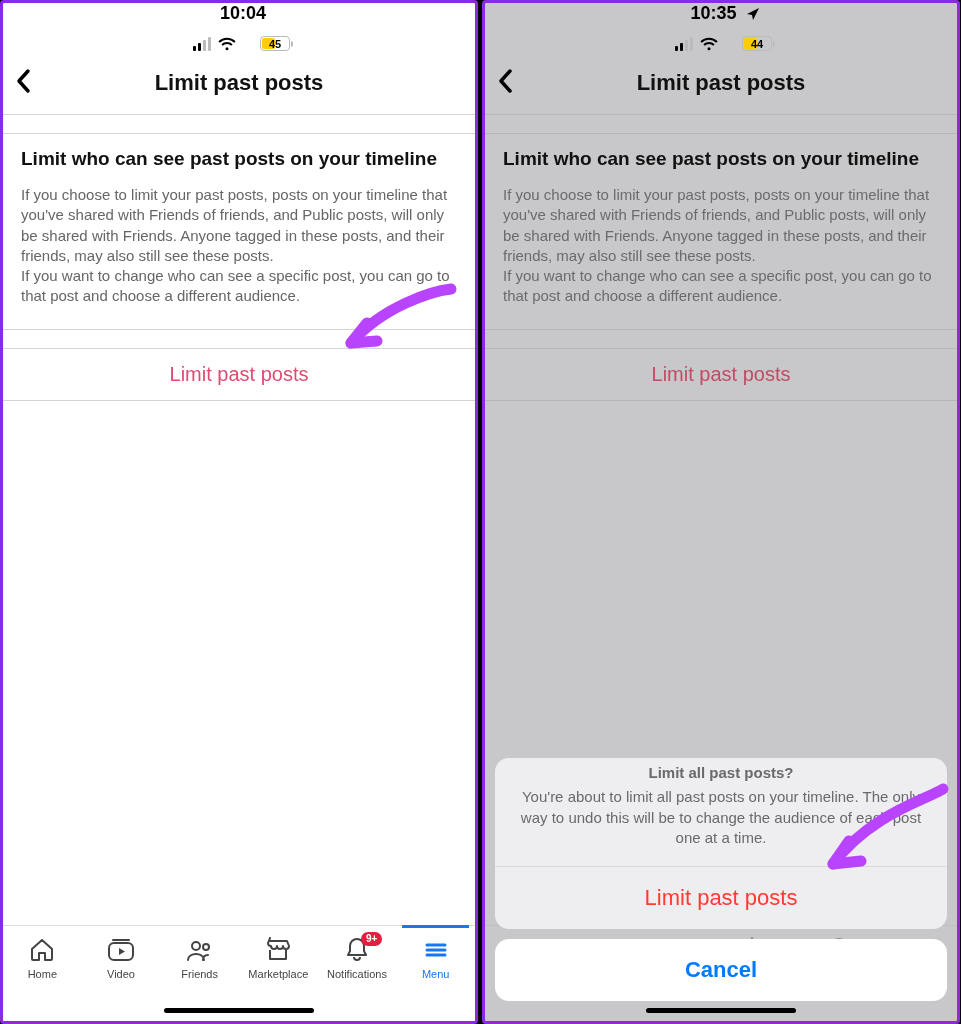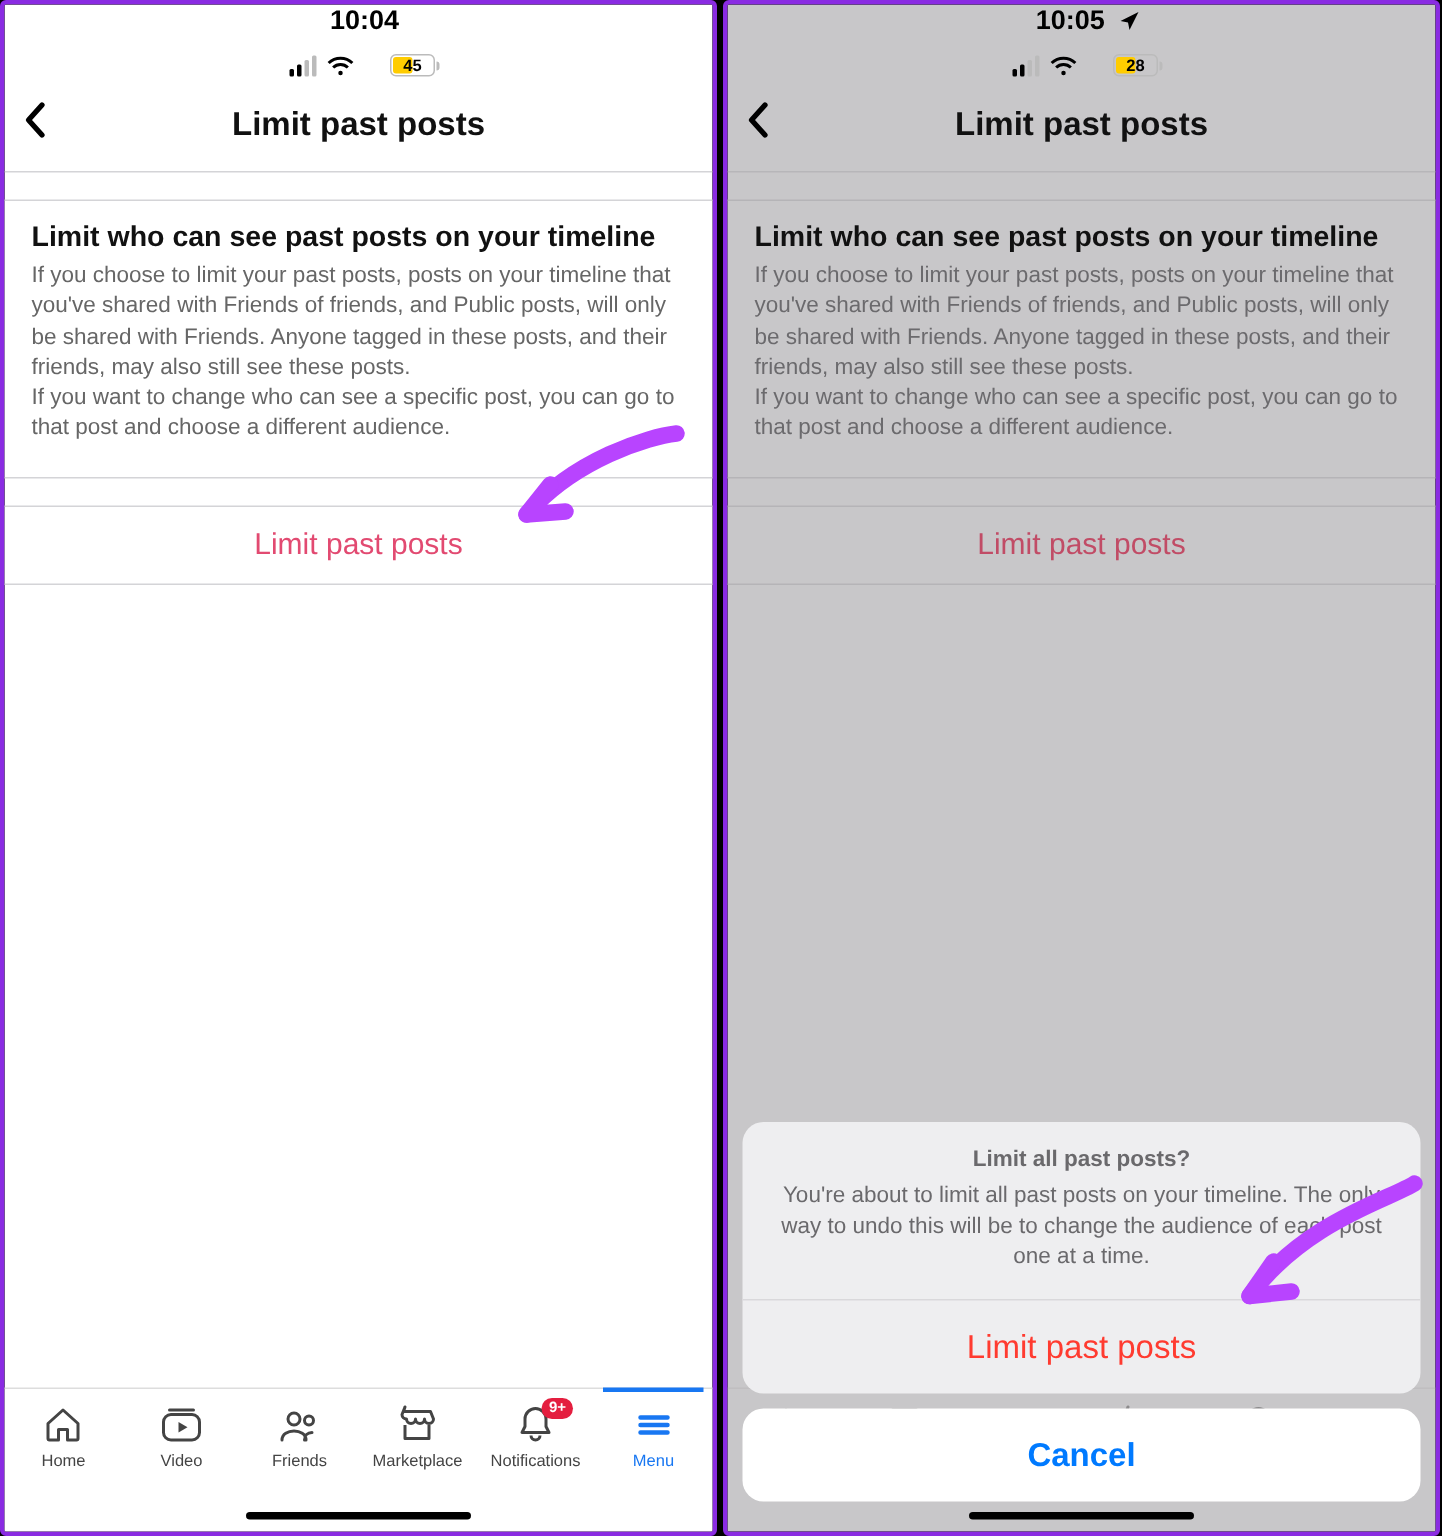--- a/index.html
+++ b/index.html
@@ -130,21 +130,21 @@
     padding: 14px 18px 22px 18px;
   }
   .phone.right .card {
     background: #c8c7c9;
     border-color: #b5b4b7;
   }
   .card-title {
     font-size: 19px;
     font-weight: 700;
     color: #111;
-    margin-bottom: 4px;
+    margin-bottom: 15px;
   }
   .card-body {
     font-size: 15px;
     line-height: 1.35;
     color: #666;
   }
   .phone.right .card-body { color: #6b6a6d; }
   .action-row {
     background: #fff;
     border-top: 1px solid #d4d4d7;
@@ -222,21 +222,21 @@
     display: flex;
     flex-direction: column;
     gap: 10px;
   }
   .sheet-card {
     background: #eeeef0;
     border-radius: 14px;
     overflow: hidden;
   }
   .sheet-header {
-    padding: 16px 18px 18px 18px;
+    padding: 6px 18px 18px 18px;
     text-align: center;
     border-bottom: 1px solid #d9d8db;
   }
   .sheet-title {
     font-size: 15px;
     font-weight: 600;
     color: #6a696c;
     margin-bottom: 6px;
   }
   .sheet-msg {
@@ -382,21 +382,21 @@
     <path d="M118 8 C 100 10, 50 25, 18 62" stroke="#b844ff" stroke-width="11" fill="none" stroke-linecap="round"></path>
     <path d="M18 62 L 34 42 M18 62 L 44 60" stroke="#b844ff" stroke-width="11" fill="none" stroke-linecap="round"></path>
   </svg>
 </div>
 
 <div class="phone right">
   <div class="phone-inner">
 
     <div class="status-bar">
       <span>
-        <span>10:05</span>
+        <span>10:35</span>
         <span class="location-icon">
           <svg width="14" height="14" viewBox="0 0 14 14" style="vertical-align:middle">
               <path d="M1 7 L13 1 L7 13 L6 8 Z" fill="#000"></path>
             </svg>
         </span>
       </span>
       <div class="status-right">
         <div class="signal-bars">
             <span></span>
             <span></span>
@@ -404,21 +404,21 @@
             <span></span>
           </div>
         <span class="wifi-icon">
           <svg width="20" height="14" viewBox="0 0 20 14">
               <path d="M10 13.2a1.5 1.5 0 1 0 0-3 1.5 1.5 0 0 0 0 3zm-4.2-4.5a6 6 0 0 1 8.4 0l1.4-1.4a8 8 0 0 0-11.2 0l1.4 1.4zm-3-3a10.3 10.3 0 0 1 14.4 0l1.4-1.4a12.3 12.3 0 0 0-17.2 0l1.4 1.4z" fill="#000"></path>
             </svg>
         </span>
         <div class="battery">
           <div class="battery-body">
               <div class="battery-fill"></div>
-              <div class="battery-text">28</div>
+              <div class="battery-text">44</div>
             </div>
           <div class="battery-tip"></div>
         </div>
       </div>
     </div>
 
     <div class="nav-header">
       <span class="back-arrow">
         <svg width="18" height="26" viewBox="0 0 18 26">
             <path d="M13 3 L4 13 L13 23" stroke="#000" stroke-width="3.5" fill="none" stroke-linecap="round" stroke-linejoin="round"></path>

